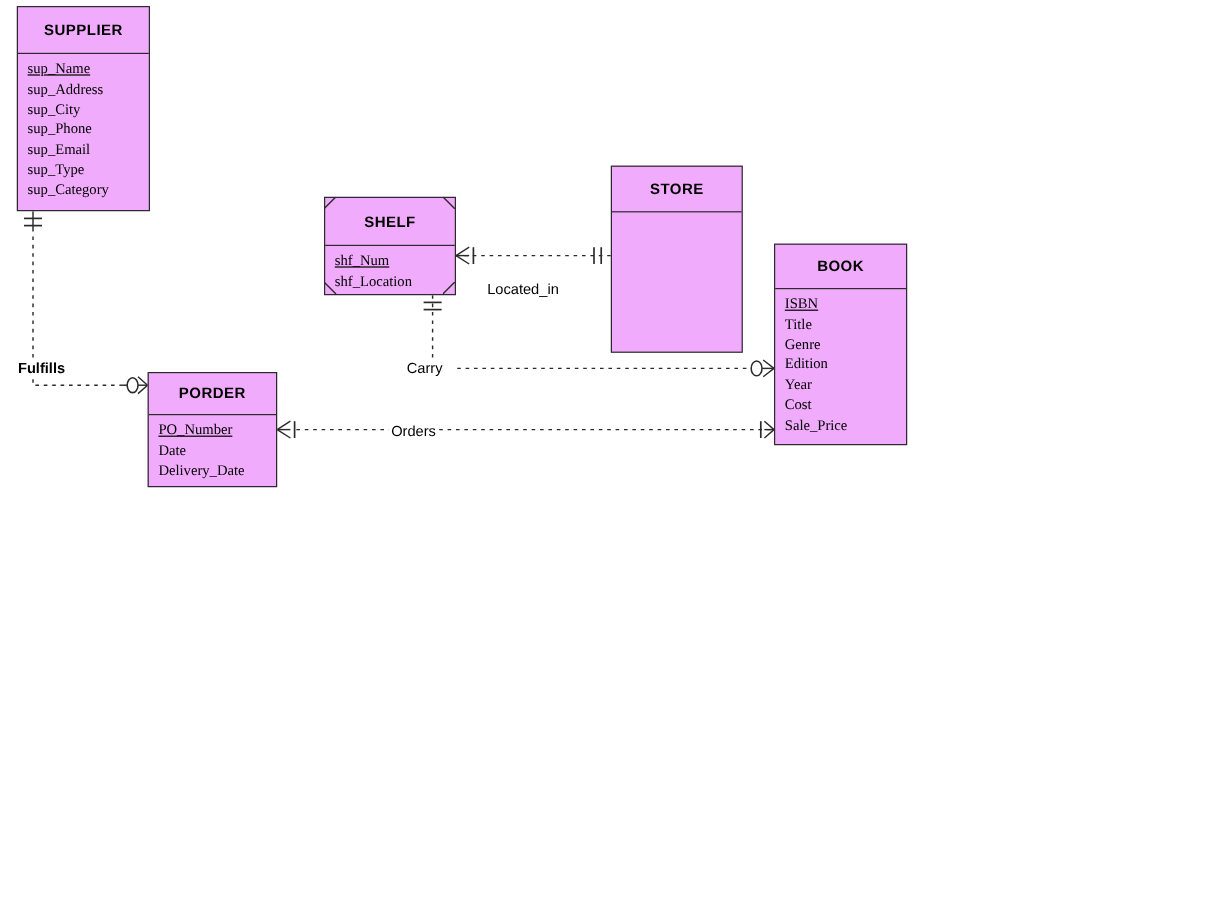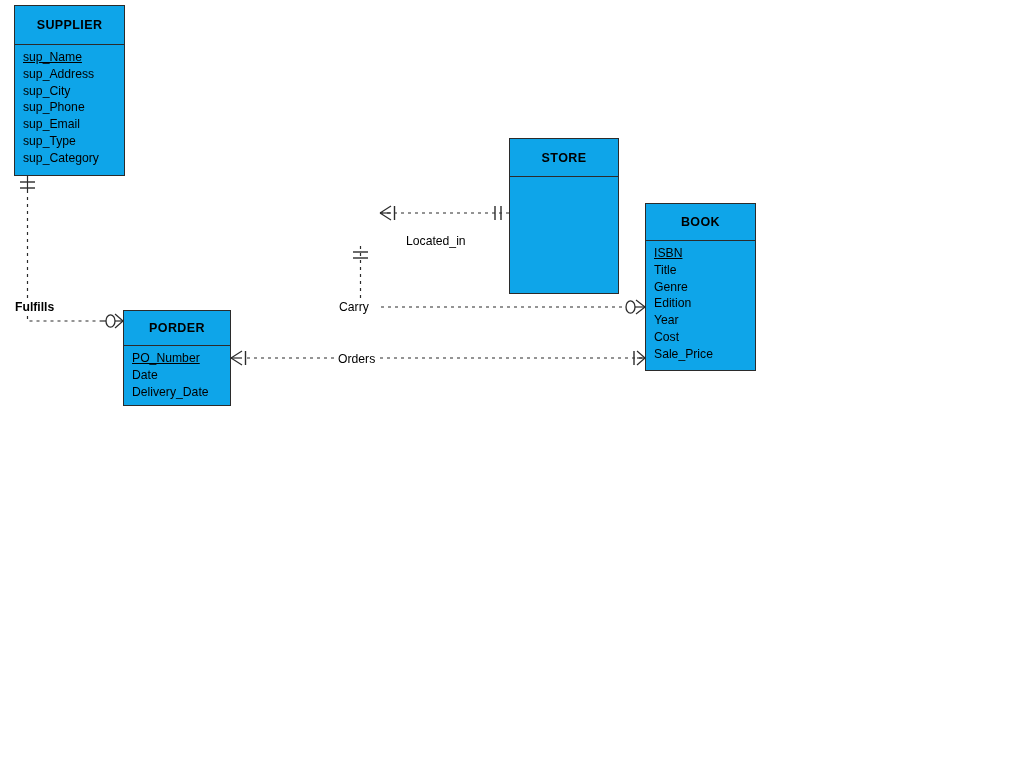--- a/index.html
+++ b/index.html
@@ -20,37 +20,38 @@
     position: absolute;
     left: 0; top: 0;
     width: 1024px;
     height: 768px;
   }
   
   .entity {
     position: absolute;
     box-sizing: border-box;
     border: 1.4px solid #2b2b2b;
-    background: #0ea5e9;
+    background: #f0abfc;
     z-index: 3;
   }
   .entity .ent-header {
     box-sizing: border-box;
     text-align: center;
     font-weight: bold;
     font-size: 12.5px;
     letter-spacing: 0.4px;
     border-bottom: 1.4px solid #2b2b2b;
     display: flex;
     align-items: center;
     justify-content: center;
   }
   .entity .ent-attrs {
     box-sizing: border-box;
     padding: 4px 0 4px 8px;
+    font-family: Liberation Serif, serif;
   }
   .entity .attr {
     font-size: 12.2px;
     line-height: 16.8px;
     white-space: nowrap;
   }
   .entity .attr.pk {
     text-decoration: underline;
   }
   
@@ -148,35 +149,63 @@
       </g>
     </g>
   </svg>
 
   <div class="rel-label" style="left:13px; top:300px;font-weight:bold;">Fulfills</div>
 
   <div class="rel-label" style="left:404px; top:206px;margin-top:28px;">Located_in</div>
 
   <div class="rel-label" style="left:337px; top:300px;">Carry</div>
 
-  <div class="rel-label" style="left:336px; top:352px;">Orders</div>
+  <div class="rel-label" style="left:324px; top:352px;">Orders</div>
 
   <div class="entity" style="left:14px; top:5px; width:111px; height:171px;">
     <div class="ent-header" style="height:39px;">SUPPLIER</div>
     <div class="ent-attrs">
       <div class="attr pk">sup_Name</div>
       <div class="attr">sup_Address</div>
       <div class="attr">sup_City</div>
       <div class="attr">sup_Phone</div>
       <div class="attr">sup_Email</div>
       <div class="attr">sup_Type</div>
       <div class="attr">sup_Category</div>
     </div>
   </div>
 
+  <div class="entity" style="left:270px; top:164px; width:110px; height:82px;">
+    <div class="ent-header" style="height:40px;">SHELF</div>
+    <div class="ent-attrs">
+      <div class="attr pk">shf_Num</div>
+      <div class="attr">shf_Location</div>
+    </div>
+
+    <span class="corner" style="left:-1px; top:-1px;">
+      <svg width="11" height="11">
+          <line x1="0" y1="10" x2="10" y2="0" stroke="#2b2b2b" stroke-width="1.2"></line>
+        </svg>
+    </span>
+    <span class="corner" style="right:-1px; top:-1px;">
+      <svg width="11" height="11">
+          <line x1="0" y1="0" x2="10" y2="10" stroke="#2b2b2b" stroke-width="1.2"></line>
+        </svg>
+    </span>
+    <span class="corner" style="left:-1px; bottom:-1px;">
+      <svg width="11" height="11">
+          <line x1="0" y1="0" x2="10" y2="10" stroke="#2b2b2b" stroke-width="1.2"></line>
+        </svg>
+    </span>
+    <span class="corner" style="right:-1px; bottom:-1px;">
+      <svg width="11" height="11">
+          <line x1="0" y1="10" x2="10" y2="0" stroke="#2b2b2b" stroke-width="1.2"></line>
+        </svg>
+    </span>
+  </div>
 
   <div class="entity" style="left:509px; top:138px; width:110px; height:156px;">
     <div class="ent-header" style="height:38px;">STORE</div>
   </div>
 
   <div class="entity" style="left:123px; top:310px; width:108px; height:96px;">
     <div class="ent-header" style="height:35px;">PORDER</div>
     <div class="ent-attrs">
       <div class="attr pk">PO_Number</div>
       <div class="attr">Date</div>

